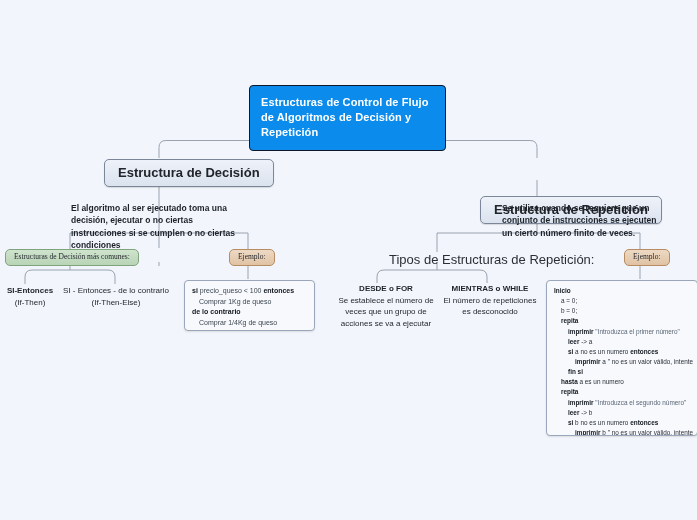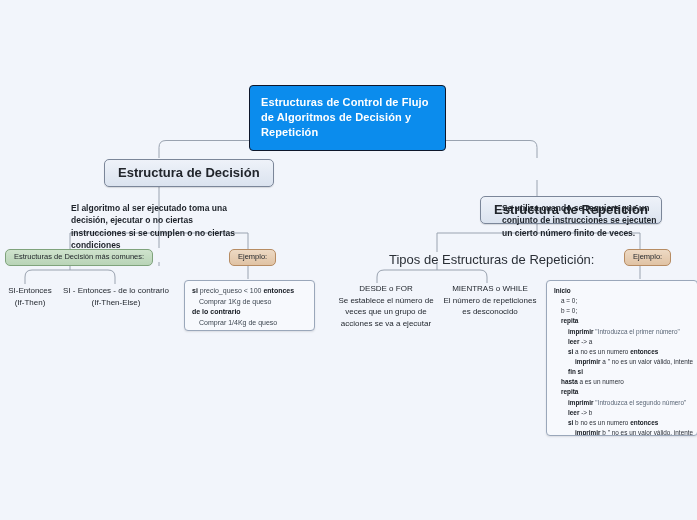--- a/index.html
+++ b/index.html
@@ -62,20 +62,21 @@
   
   .tag{
     position:absolute;
     box-sizing:border-box;
     font-size:7.5px;
     color:#23272c;
     border-radius:5px;
     padding:3px 8px 4px 8px;
     white-space:nowrap;
     line-height:1.1;
+    font-family:Liberation Serif, serif;
   }
   .tag.green{
     left:5px;top:249px;
     background:linear-gradient(#cfe3cd,#b9d4b7);
     border:1px solid #7fa37c;
   }
   .tag.tan-left{
     left:229px;top:249px;
     background:linear-gradient(#edd9c4,#e0c3a4);
     border:1px solid #b78c63;
@@ -94,21 +95,21 @@
   }
 
   
   .leaf{
     position:absolute;
     text-align:center;
     font-size:8px;
     color:#1d2229;
     line-height:1.45;
   }
-  .leaf .hd{font-weight:normal;display:block;}
+  .leaf .hd{font-weight:bold;display:block;}
   #lf-ifthen{left:0px;top:285px;width:60px;}
   #lf-ifthenelse{left:57px;top:285px;width:118px;}
   #lf-desde{left:330px;top:283px;width:112px;}
   #lf-mientras{left:440px;top:283px;width:100px;}
 
   
   .codebox{
     position:absolute;
     box-sizing:border-box;
     background:#f7f9fd;

